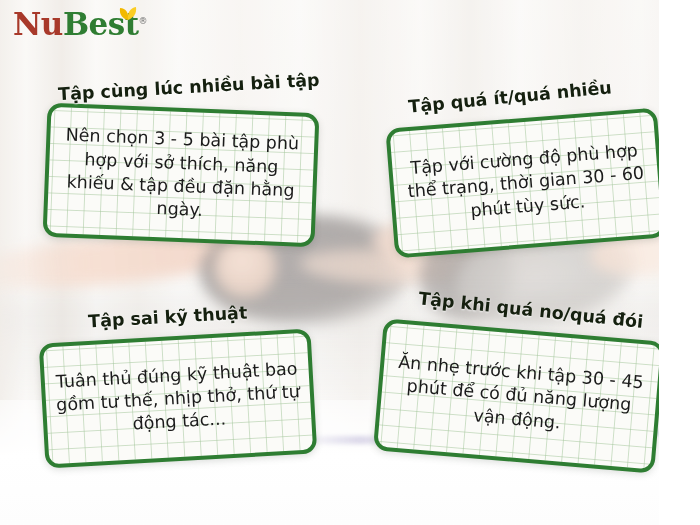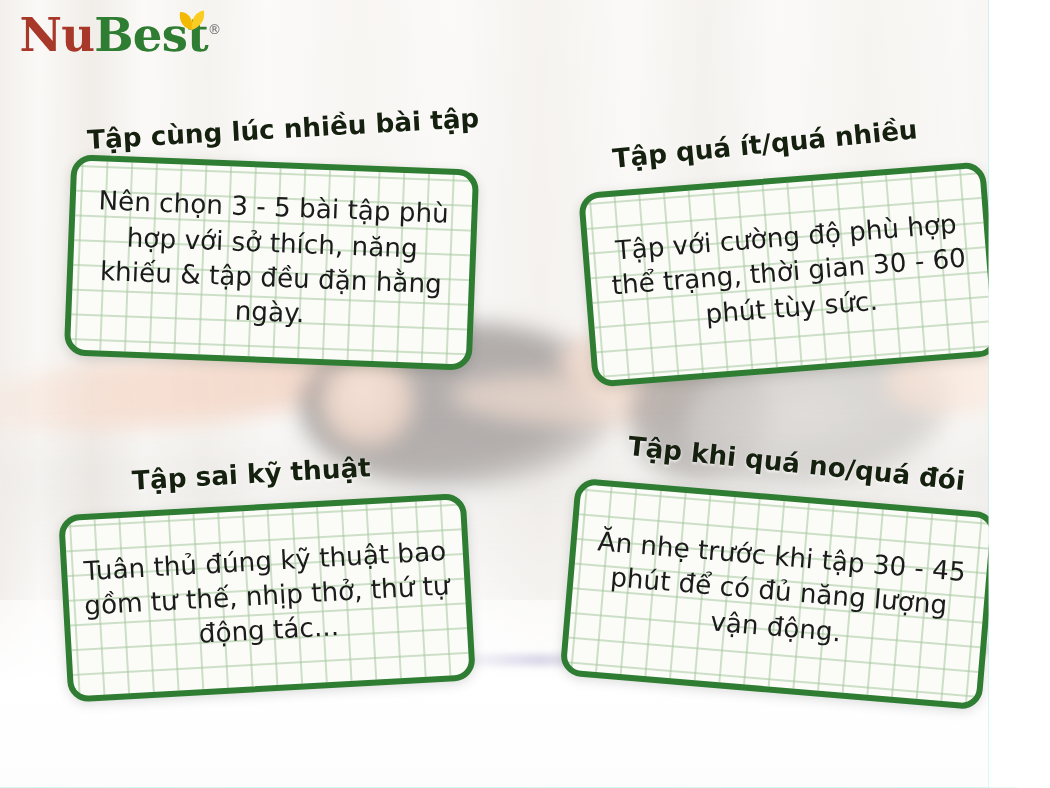--- a/index.html
+++ b/index.html
@@ -9,21 +9,21 @@
   }
   body {
     font-family: "DejaVu Sans", sans-serif;
   }
 
   .canvas {
     position: relative;
     width: 659px;
     height: 525px;
     overflow: hidden;
-    background: #5eead4;
+    background: #fef9c3;
   }
 
   
   .bg {
     position: absolute;
     inset: 0;
     overflow: hidden;
   }
   .bg-base {
     position: absolute;

